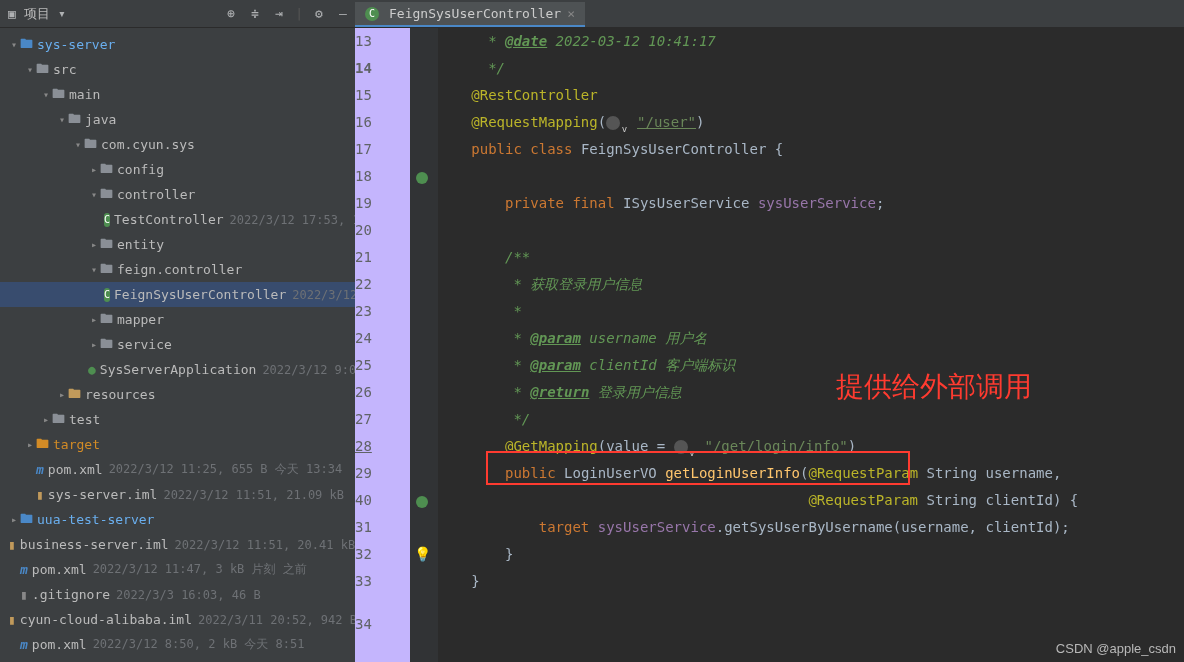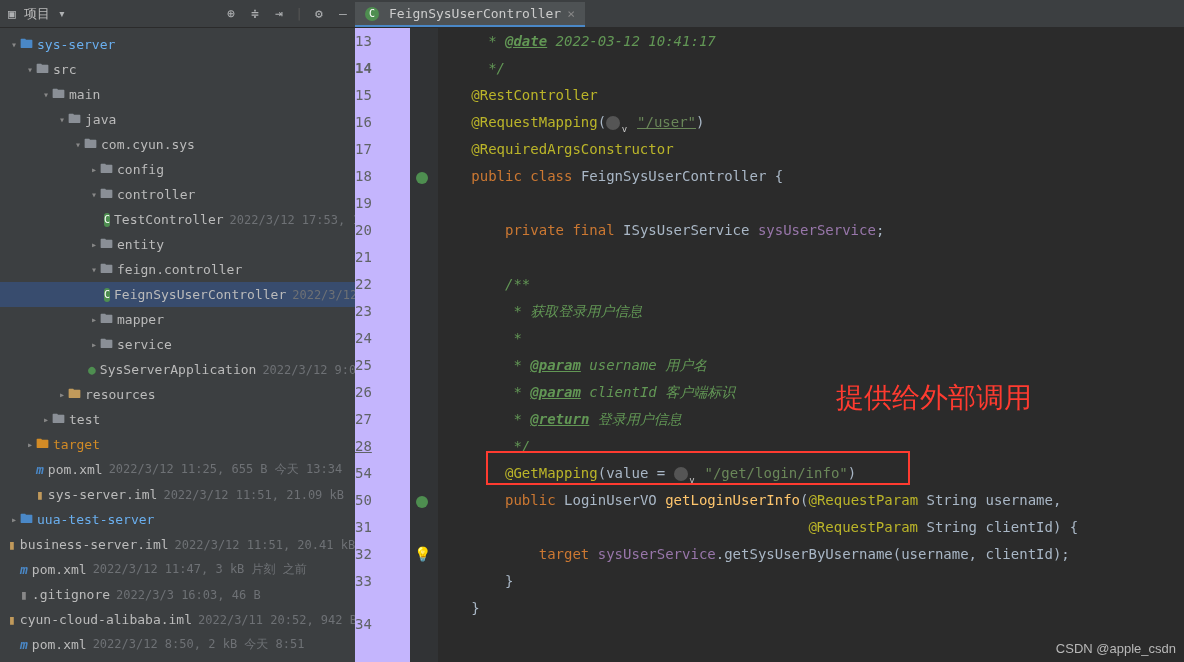--- a/index.html
+++ b/index.html
@@ -35,21 +35,21 @@
 .c-doctag { color: #629755; font-style: italic; font-weight: bold; text-decoration: underline; }
 .c-anno { color: #bbb529; }
 .c-keyword { color: #cc7832; }
 .c-string { color: #6a8759; }
 .c-field { color: #9876aa; }
 .c-method { color: #ffc66d; }
 .c-type { color: #a9b7c6; }
 .globe { display: inline-block; width: 14px; height: 14px; background: #555; border-radius: 50%; vertical-align: middle; position: relative; }
 .globe::after { content: "v"; font-size: 9px; color: #ccc; position: absolute; right: -7px; top: 0; }
 .red-box { position: absolute; border: 2px solid #ff3b30; }
-.red-text { position: absolute; color: #ff3b30; font-size: 28px; font-family: "SimSun", serif; font-weight: 400; margin-top: 11px; }
+.red-text { position: absolute; color: #ff3b30; font-size: 28px; font-family: "SimSun", serif; font-weight: 400; }
 .watermark { position: absolute; right: 8px; bottom: 6px; color: #b8b8b8; font-size: 13px; font-family: Arial; }
 .bulb { position: absolute; left: 4px; color: #f0a732; }
 .green-dot { position: absolute; left: 6px; width: 12px; height: 12px; background: #4e8e50; border-radius: 50%; }
 .tree-label { color: #bbb; }
 .tree-label-blue { color: #6aafef; }
 .tree-label-orange { color: #d28b26; }
 </style>
 </head>
 <body>
 
@@ -228,38 +228,37 @@
           <div style="height: 27px;">19</div>
           <div style="height: 27px;">20</div>
           <div style="height: 27px;">21</div>
           <div style="height: 27px;">22</div>
           <div style="height: 27px;">23</div>
           <div style="height: 27px;">24</div>
           <div style="height: 27px;">25</div>
           <div style="height: 27px;">26</div>
           <div style="height: 27px;">27</div>
           <div style="height: 27px; text-decoration: underline;">28</div>
-          <div style="height: 27px;">54</div>
-          <div style="height: 27px;">50</div>
+          <div style="height: 27px;">29</div>
+          <div style="height: 27px;">40</div>
           <div style="height: 27px;">31</div>
           <div style="height: 27px;">32</div>
           <div style="height: 27px;">33</div>
           <div style="height: 27px; margin-top: 16px;">34</div>
         </div>
       <div class="gutter-marks">
         <span class="green-dot" style="top:144px"></span>
         <span class="green-dot" style="top:468px"></span>
         <span class="bulb" style="top:513px">💡</span>
       </div>
       <div class="code">
 <div class="code-line">    <span class="c-doc"> * </span><span class="c-doctag">@date</span><span class="c-doc"> 2022-03-12 10:41:17</span></div>
 <div class="code-line">    <span class="c-doc"> */</span></div>
 <div class="code-line">   <span class="c-anno">@RestController</span></div>
 <div class="code-line">   <span class="c-anno">@RequestMapping</span><span class="c-type">(</span><span class="globe"></span>  <span class="c-string" style="text-decoration:underline">"/user"</span><span class="c-type">)</span></div>
-<div class="code-line">   <span class="c-anno">@RequiredArgsConstructor</span></div>
 <div class="code-line">   <span class="c-keyword">public class </span><span class="c-type">FeignSysUserController</span><span class="c-type"> {</span></div>
 <div class="code-line"></div>
 <div class="code-line">       <span class="c-keyword">private final </span><span class="c-type">ISysUserService </span><span class="c-field">sysUserService</span><span class="c-type">;</span></div>
 <div class="code-line"></div>
 <div class="code-line">       <span class="c-doc">/**</span></div>
 <div class="code-line">       <span class="c-doc"> * 获取登录用户信息</span></div>
 <div class="code-line">       <span class="c-doc"> *</span></div>
 <div class="code-line">       <span class="c-doc"> * </span><span class="c-doctag">@param</span><span class="c-doc"> username 用户名</span></div>
 <div class="code-line">       <span class="c-doc"> * </span><span class="c-doctag">@param</span><span class="c-doc"> clientId 客户端标识</span></div>
 <div class="code-line">       <span class="c-doc"> * </span><span class="c-doctag">@return</span><span class="c-doc"> 登录用户信息</span></div>

